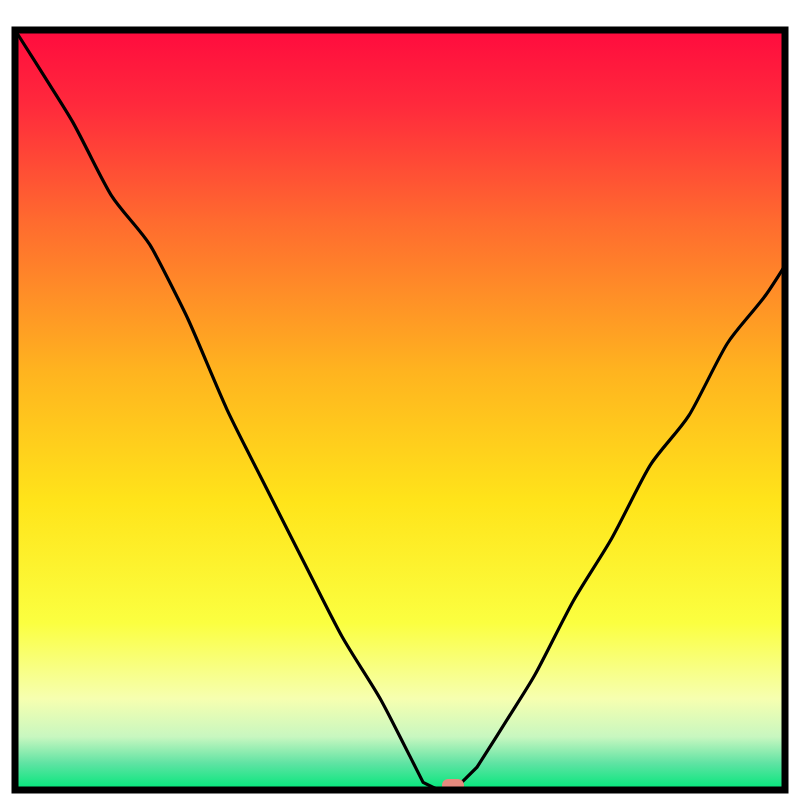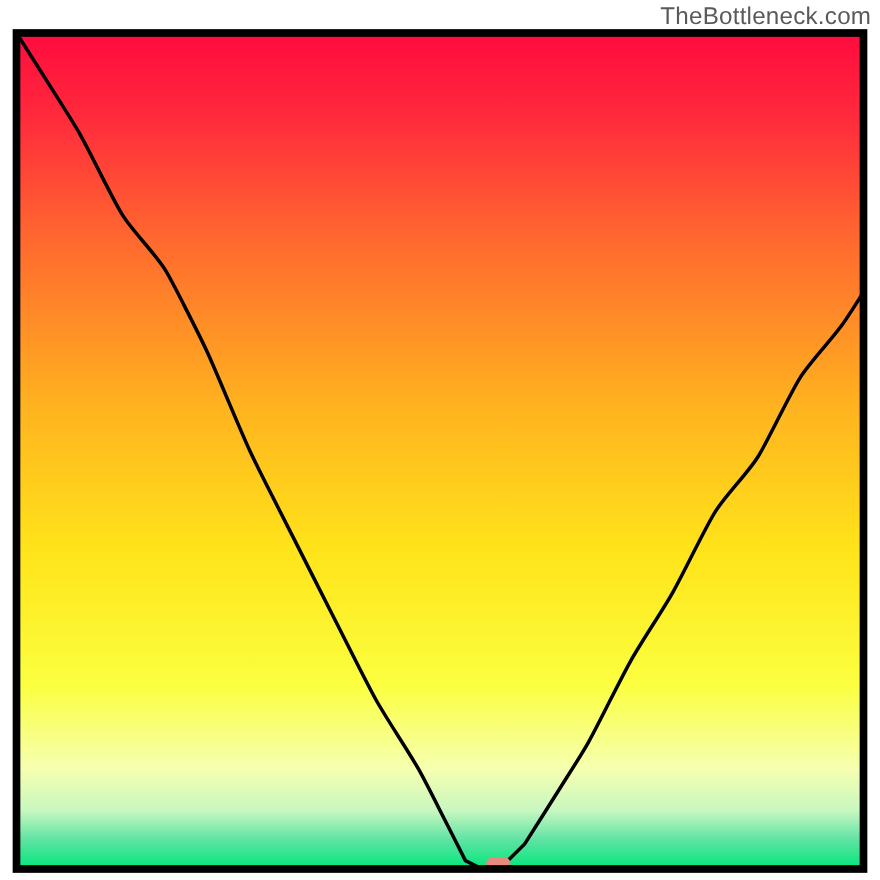--- a/index.html
+++ b/index.html
@@ -28,21 +28,20 @@
   svg {
     position: absolute;
     top: 25px;
     left: 10px;
   }
 </style>
 </head>
 <body>
 
 <div class="container">
-  <div class="watermark">TheBottleneck.com</div>
 
   <svg width="780" height="770" viewBox="0 0 780 770">
     <defs>
       <linearGradient id="bg-grad" x1="0" y1="0" x2="0" y2="1">
         <stop offset="0%" stop-color="#ff0b3e"></stop>
         <stop offset="10%" stop-color="#ff2a3c"></stop>
         <stop offset="25%" stop-color="#ff6a2f"></stop>
         <stop offset="45%" stop-color="#ffb41f"></stop>
         <stop offset="62%" stop-color="#ffe41a"></stop>
         <stop offset="78%" stop-color="#fbff40"></stop>

